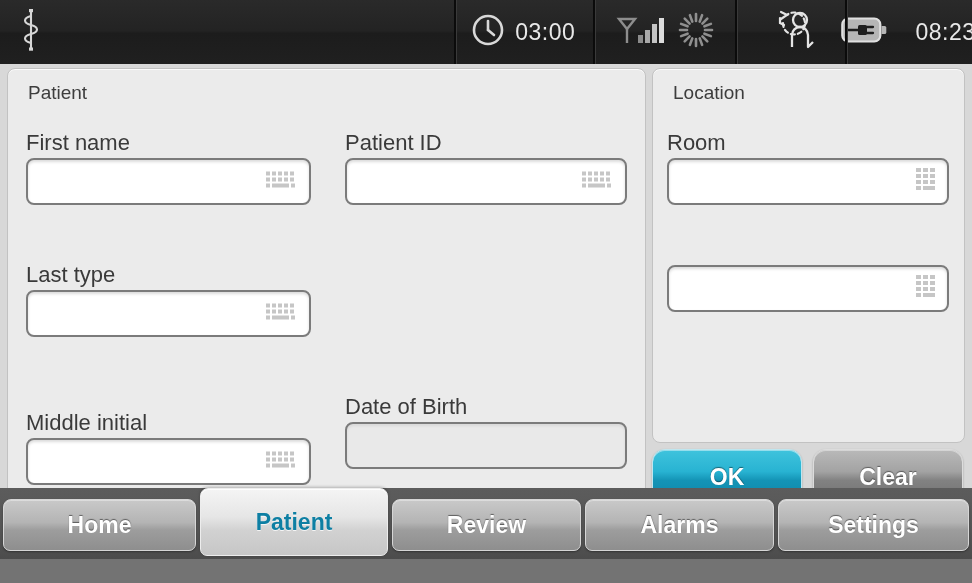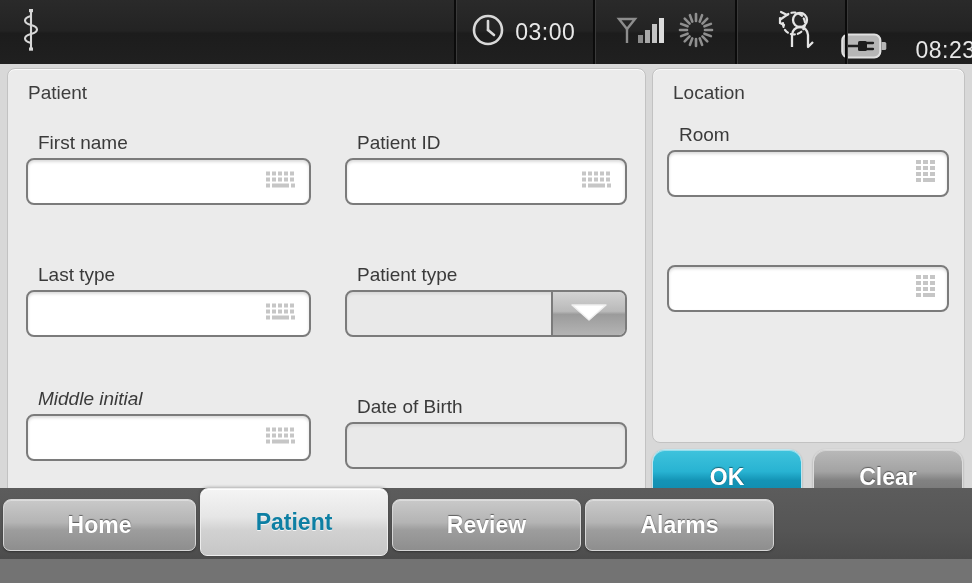--- a/index.html
+++ b/index.html
@@ -37,21 +37,21 @@
     content: "";
     position: absolute; left: 0; top: 0; bottom: 0;
     width: 2px;
     background: #0b0b0b;
     box-shadow: 1px 0 0 #3a3a3a;
   }
   .seg-logo   { width: 444px; justify-content: flex-start; padding-left: 18px; }
   .seg-clock  { width: 142px; gap: 10px; }
   .seg-net    { width: 145px; gap: 12px; }
   .seg-hist   { width: 112px; }
-  .seg-batt   { width: 127px; gap: 28px; align-items: flex-end; }
+  .seg-batt   { width: 127px; gap: 28px; }
 
   .tb-text {
     color: #e8e8e8;
     font-size: 23px;
     letter-spacing: 0.5px;
   }
 
   
   .asclepius { width: 26px; height: 46px; }
 
@@ -73,26 +73,25 @@
 
   .panel-title {
     position: absolute;
     left: 20px; top: 13px;
     font-size: 19px;
     color: #3d3d3d;
   }
 
   .field { position: absolute; }
   .field-label {
-    font-size: 19px;
+    font-size: 22px;
     color: #3a3a3a;
     margin-bottom: 5px;
     display: block;
     line-height: 20px;
-    margin-left: 12px;
   }
   .field-box {
     position: relative;
     height: 47px;
     border: 2px solid #7b7b7b;
     border-radius: 8px;
     background: #ffffff;
     box-sizing: border-box;
     box-shadow: inset 0 2px 3px rgba(0,0,0,0.14);
   }
@@ -340,21 +339,21 @@
                 <rect x="25" y="7" width="4" height="4"></rect>
                 <rect x="1" y="13" width="4" height="4"></rect>
                   <rect x="7" y="13" width="17" height="4"></rect>
                 <rect x="26" y="13" width="4" height="4"></rect>
               </g>
             </svg>
           </span>
         </div>
       </div>
 
-      <div class="field" style="left:18px; top:320px; width:285px;font-style:italic;">
+      <div class="field" style="left:18px; top:344px; width:285px;">
         <span class="field-label">Middle initial</span>
         <div class="field-box">
           <span class="kb-icon">
             <svg width="34" height="19" viewBox="0 0 34 19">
               <g fill="#c6c6c6">
                 <rect x="1" y="1" width="4" height="4"></rect>
                   <rect x="7" y="1" width="4" height="4"></rect>
                 <rect x="13" y="1" width="4" height="4"></rect>
                   <rect x="19" y="1" width="4" height="4"></rect>
                 <rect x="25" y="1" width="4" height="4"></rect>
@@ -390,46 +389,33 @@
                 <rect x="25" y="7" width="4" height="4"></rect>
                 <rect x="1" y="13" width="4" height="4"></rect>
                   <rect x="7" y="13" width="17" height="4"></rect>
                 <rect x="26" y="13" width="4" height="4"></rect>
               </g>
             </svg>
           </span>
         </div>
       </div>
 
-      <div class="field" style="left:337px; top:196px; width:282px;">
-        <span class="field-label">Patient type</span>
-        <div class="dd-box">
-          <div class="dd-value"></div>
-          <div class="dd-btn">
-            <span>
-              <svg width="40" height="22" viewBox="0 0 40 22">
-                <path d="M3 4 L37 4 L20 19 Z" fill="#ffffff" stroke="#efefef" stroke-width="1.4" stroke-linejoin="round"></path>
-              </svg>
-            </span>
-          </div>
-        </div>
-      </div>
 
       <div class="field" style="left:337px; top:328px; width:282px;">
         <span class="field-label">Date of Birth</span>
         <div class="field-box disabled">
           <span></span>
         </div>
       </div>
     </div>
 
     <div class="panel panel-location">
       <div class="panel-title">Location</div>
 
-      <div class="field" style="left:14px; top:56px; width:282px;">
+      <div class="field" style="left:14px; top:64px; width:282px;">
         <span class="field-label">Room</span>
         <div class="field-box">
           <span class="kb-icon">
             <svg width="22" height="26" viewBox="0 0 22 26">
               <g fill="#c6c6c6">
                 <rect x="1" y="1" width="5" height="4"></rect>
                   <rect x="8" y="1" width="5" height="4"></rect>
                   <rect x="15" y="1" width="5" height="4"></rect>
                 <rect x="1" y="7" width="5" height="4"></rect>
                   <rect x="8" y="7" width="5" height="4"></rect>
@@ -470,15 +456,16 @@
 
     <div class="btn btn-ok">OK</div>
     <div class="btn btn-clear">Clear</div>
   </div>
 
   <div class="tabbar">
     <div class="tab tab-inactive" style="left:3px;   width:193px;">Home</div>
     <div class="tab tab-active" style="left:200px; width:188px;">Patient</div>
     <div class="tab tab-inactive" style="left:392px; width:189px;">Review</div>
     <div class="tab tab-inactive" style="left:585px; width:189px;">Alarms</div>
+    <div class="tab tab-inactive" style="left:778px; width:191px;">Settings</div>
   </div>
 
 </div>
 
 </body></html>

